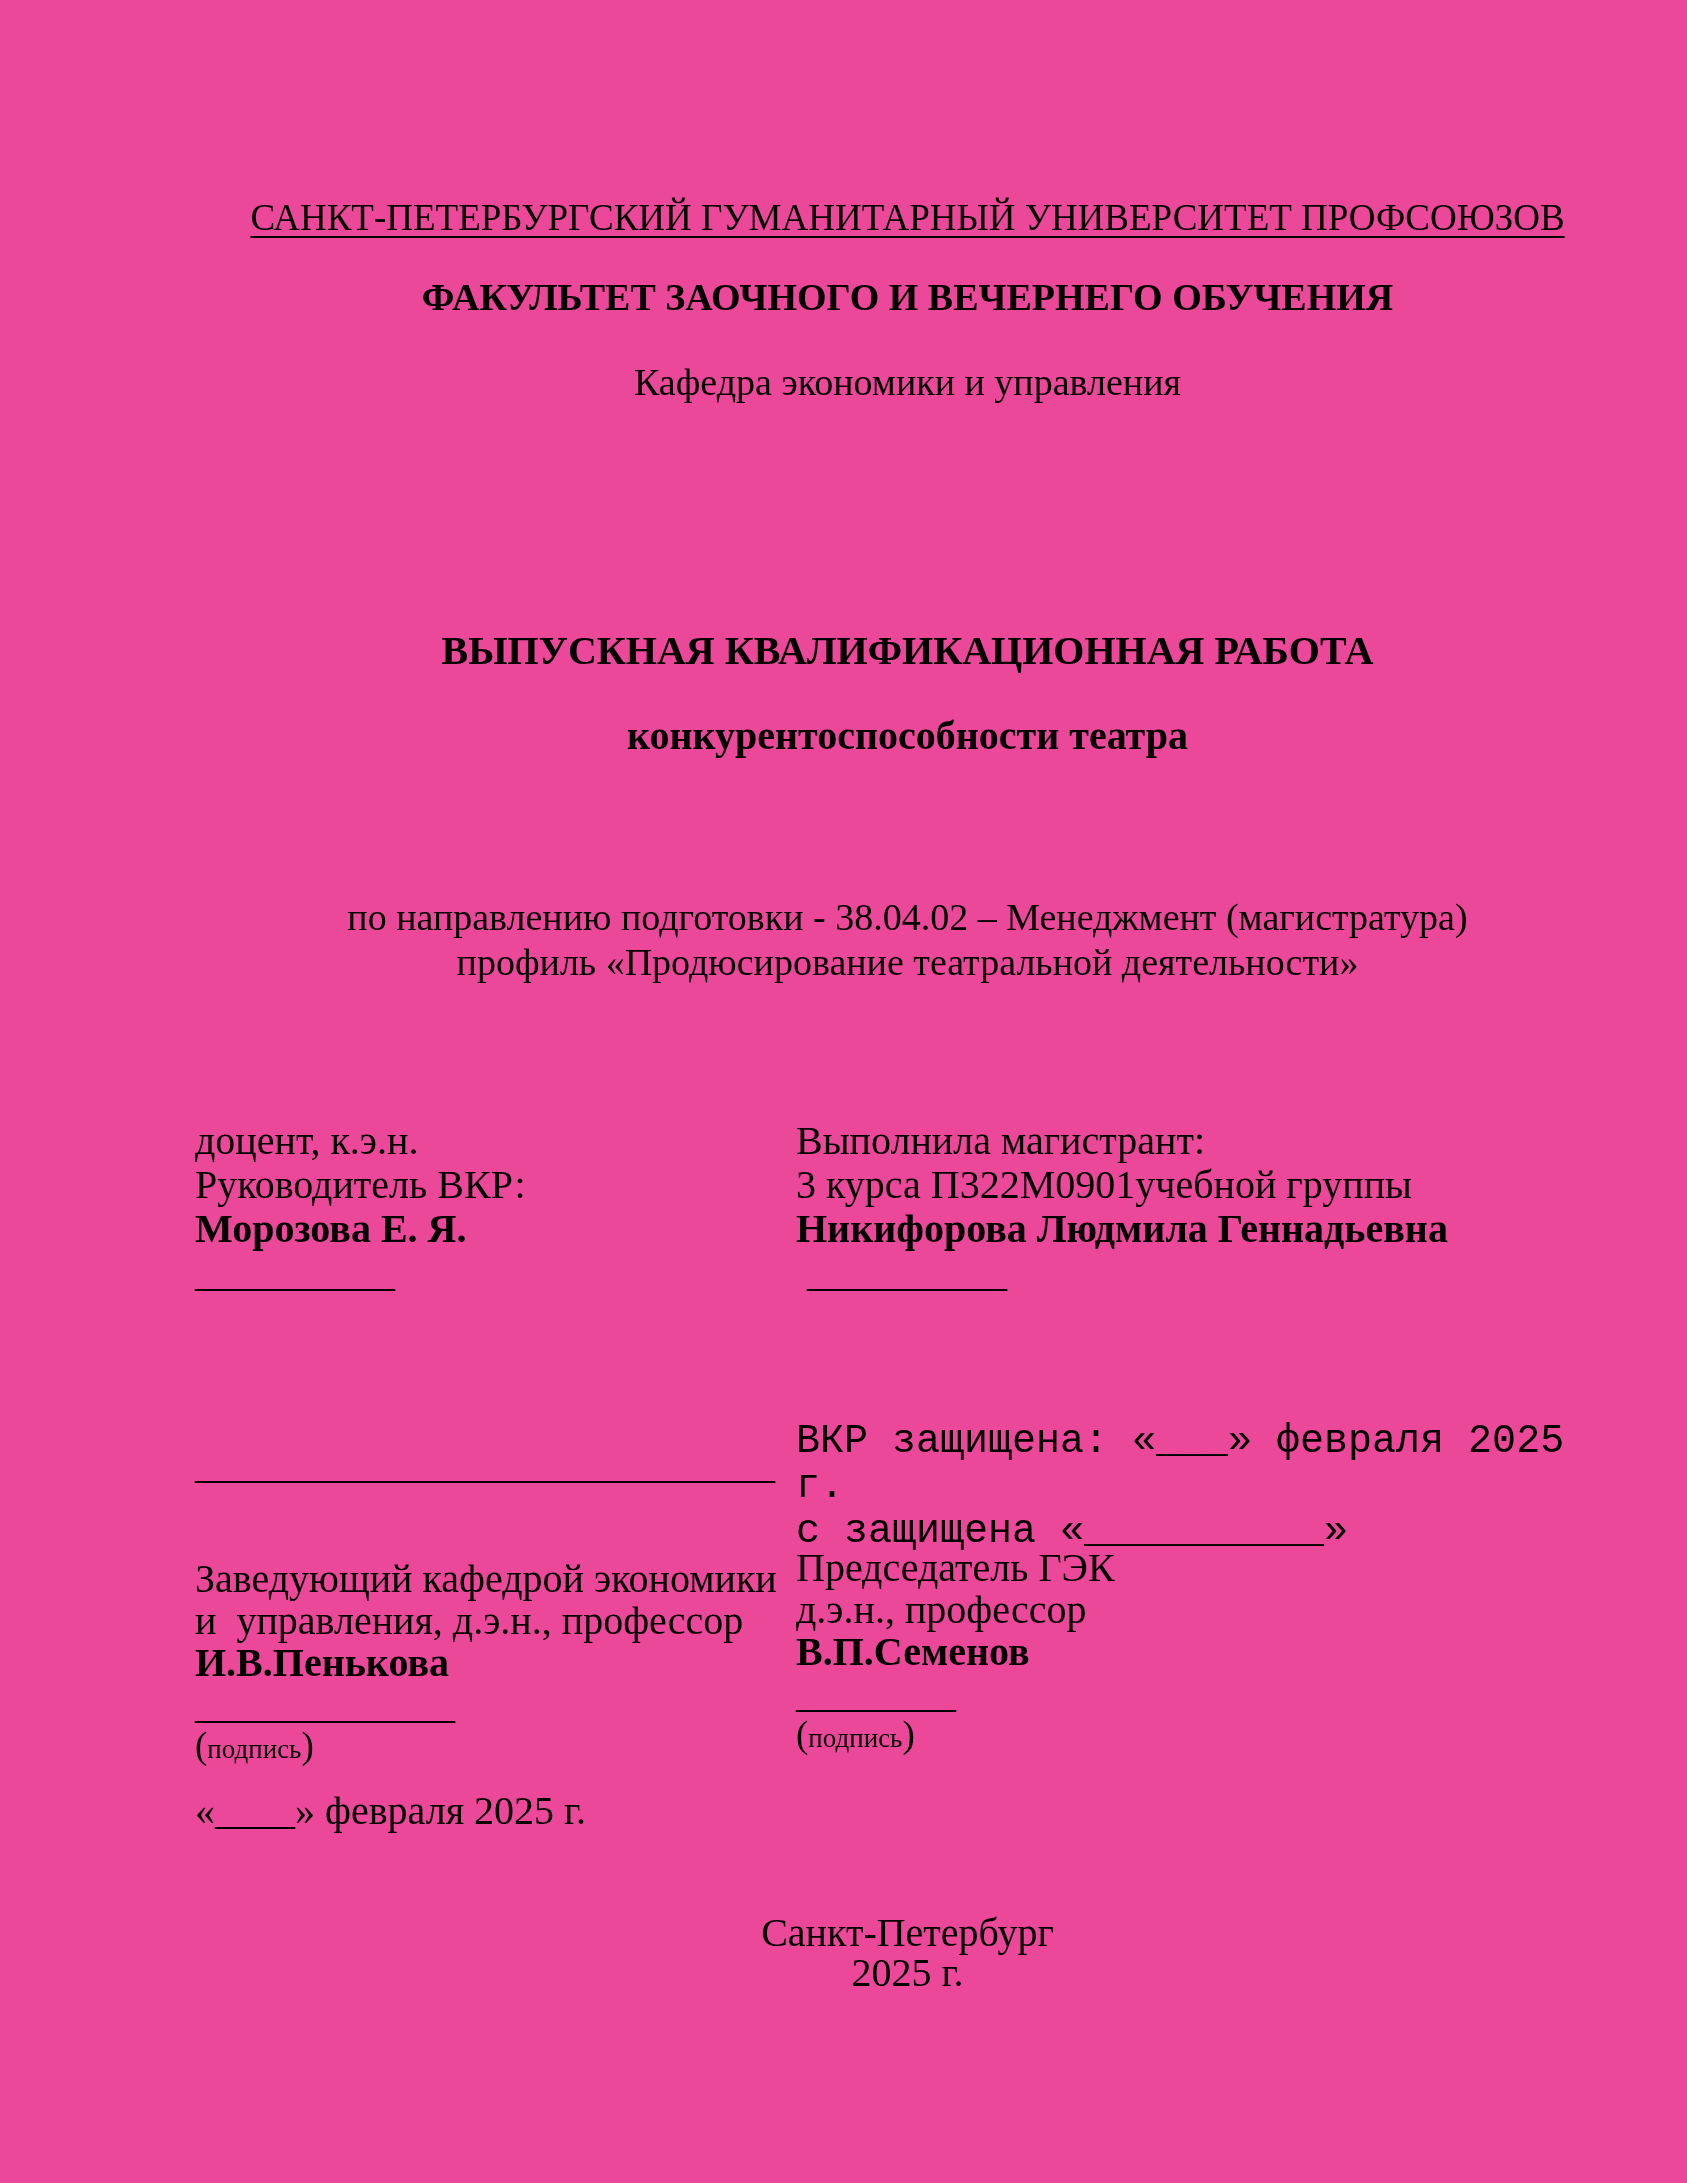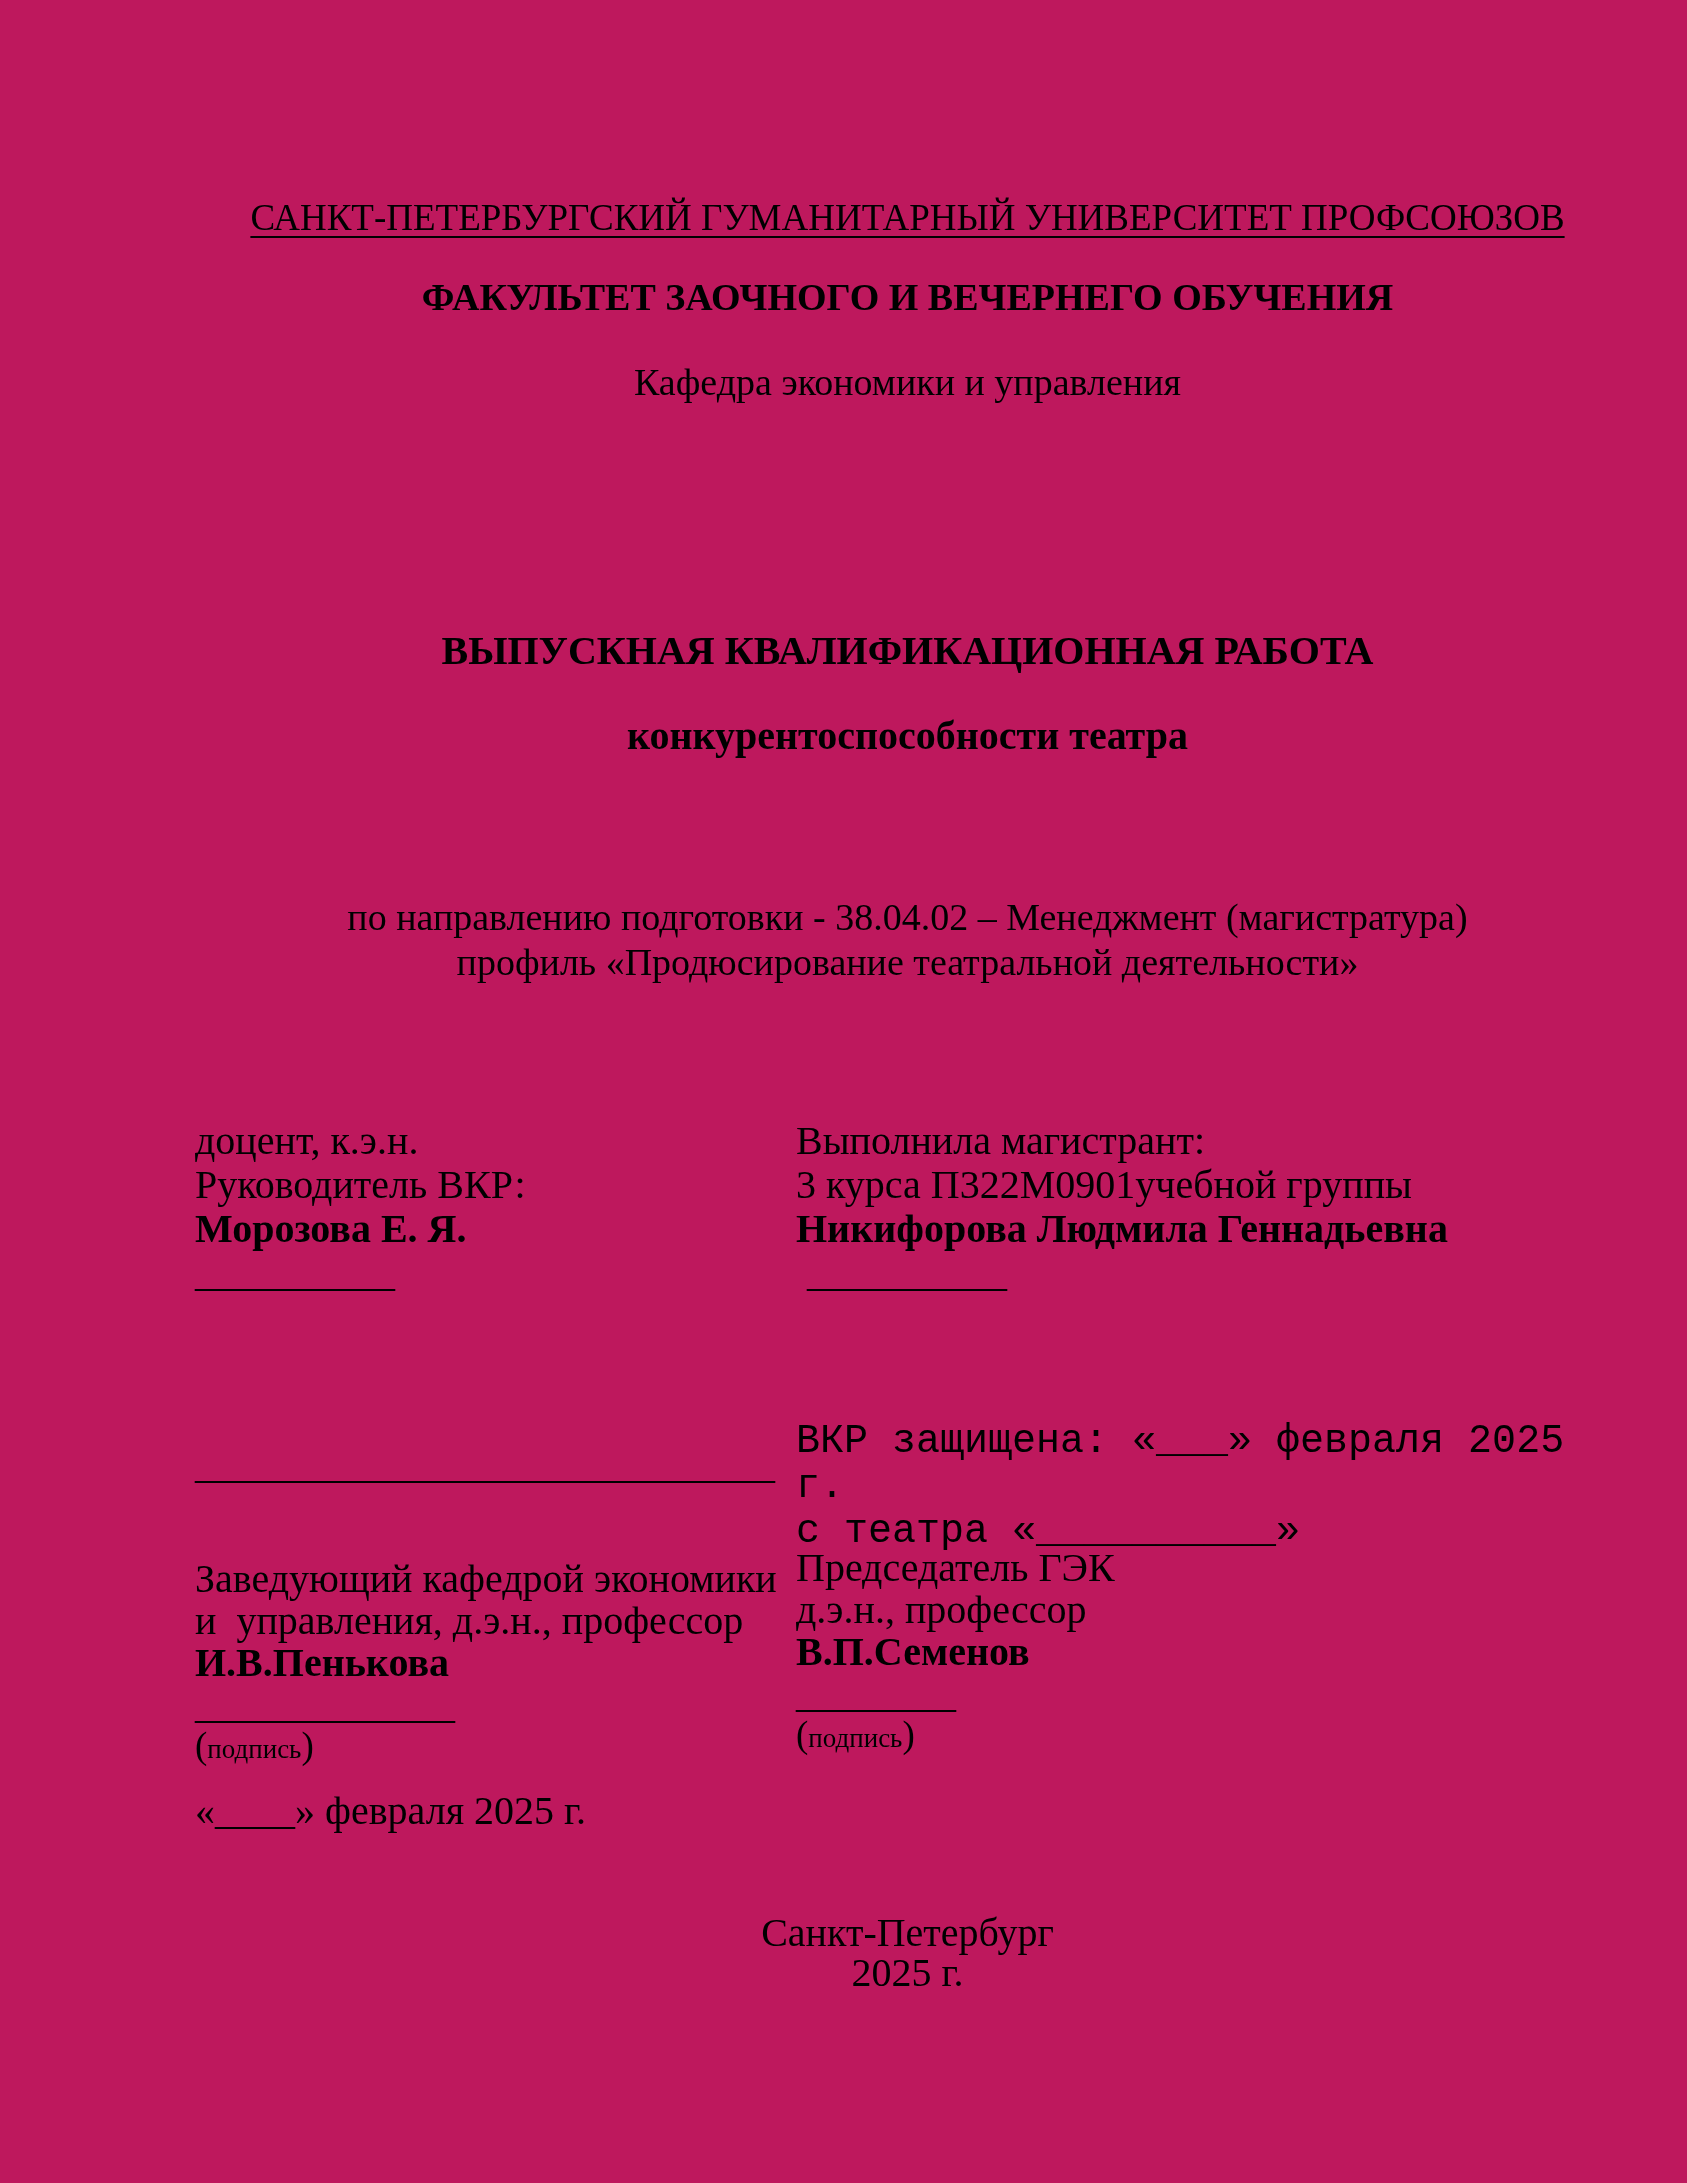--- a/index.html
+++ b/index.html
@@ -1,19 +1,19 @@
 <!DOCTYPE html>
 <html style="font-size:12.7px"><head>
 <meta charset="utf-8">
 <style>
   html,body{margin:0;padding:0;background:#ffffff;}
   .page{
     position:relative;
     width:1687px;height:2183px;
-    background:#be185d;color:#000000;
+    background:#ec4899;color:#000000;
     font-family:"Liberation Serif","DejaVu Serif",serif;
     font-size:40px;line-height:46px;
     overflow:hidden;
   }
   .center{position:absolute;left:195px;right:67px;text-align:center;}
   .b{font-weight:bold;}
   .u-line{font-size:37px;line-height:43px;text-decoration:underline;text-decoration-thickness:2.4px;text-underline-offset:6.4px;}
   .f48{font-size:38px;line-height:44px;}
   .topic{line-height:67px;}
   .direction{font-size:38px;line-height:45px;}
@@ -63,21 +63,21 @@
     <div class="b">Никифорова Людмила Геннадьевна</div>
     <div style="padding-left:11px;">__________</div>
   </div>
 
   <div class="col" style="left:195px;top:1443px;width:603px;">
     <div>_____________________________</div>
   </div>
 
   <div class="col lh57" style="left:796px;top:1419px;width:826px;font-family:Liberation Mono, monospace;">
     <div><span>ВКР защищена: «</span><b>___</b><span>» февраля 2025 г.</span></div>
-    <div>с театра «__________»</div>
+    <div>с защищена «__________»</div>
   </div>
 
   <div class="col lh53" style="left:195px;top:1558px;width:587px;">
     <div>Заведующий кафедрой экономики</div>
     <div class="pre">и  управления, д.э.н., профессор</div>
     <div class="b">И.В.Пенькова</div>
     <div>_____________</div>
     <div class="sig-caption"><span class="paren">(</span><span class="sig-word">подпись</span><span class="paren">)</span></div>
     <div class="date-row">«____» февраля 2025 г.</div>
   </div>

